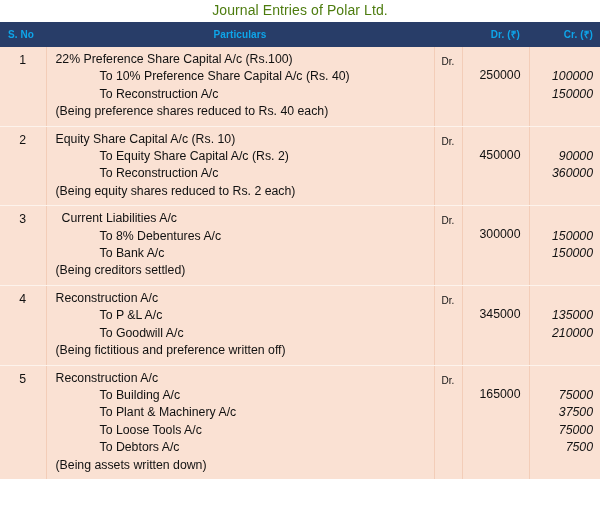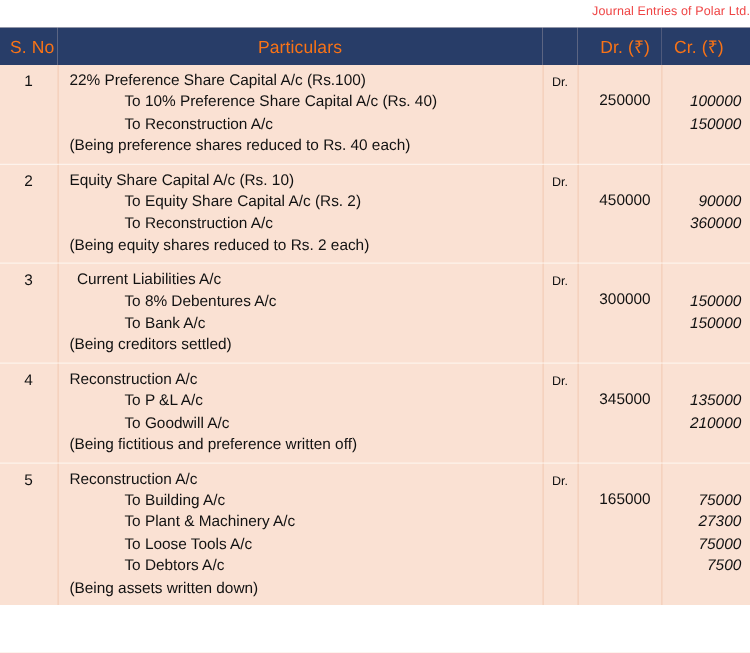--- a/index.html
+++ b/index.html
@@ -15,63 +15,63 @@
   }
   .page {
     width: 600px;
     height: 522px;
     position: relative;
     background: #ffffff;
   }
   .doc-title {
     height: 22px;
     line-height: 20px;
-    text-align: right;
-    font-size: 10px;
-    color: #ef4444;
+    text-align: center;
+    font-size: 14px;
+    color: #4d7c0f;
     font-weight: 400;
     letter-spacing: 0.1px;
   }
   table.journal {
     width: 600px;
     border-collapse: collapse;
     table-layout: fixed;
     background: #fae1d3;
   }
   table.journal col.c-sno    { width: 46px; }
   table.journal col.c-part   { width: 388px; }
   table.journal col.c-drcr   { width: 28px; }
   table.journal col.c-dr     { width: 67px; }
   table.journal col.c-cr     { width: 71px; }
 
   thead th {
     background: #283d68;
-    color: #f97316;
-    font-size: 14px;
-    font-weight: normal;
+    color: #0ea5e9;
+    font-size: 10px;
+    font-weight: bold;
     padding: 5px 0 6px 0;
     border: none;
     vertical-align: middle;
     letter-spacing: 0.1px;
   }
   th.h-sno {
     text-align: left;
     padding-left: 8px;
   }
   th.h-part {
     text-align: center;
   }
   th.h-drcr { }
   th.h-dr {
     text-align: right;
     padding-right: 9px;
   }
   th.h-cr {
     text-align: right;
-    padding-right: 21px;
+    padding-right: 7px;
   }
 
   tbody td {
     background: #fae1d3;
     font-size: 12.3px;
     color: #111111;
     vertical-align: top;
     border-bottom: 1.5px solid #fdf3ec;
     border-right: 1.5px solid #f3cdb8;
     padding: 4px 0 5px 0;
@@ -215,21 +215,21 @@
             <span class="ln indent">To Plant &amp; Machinery A/c</span>
             <span class="ln indent">To Loose Tools A/c</span>
             <span class="ln indent">To Debtors A/c</span>
             <span class="ln">(Being assets written down)</span>
           </td>
           <td class="drcr">Dr.</td>
           <td class="dr-cell">165000</td>
           <td class="cr-cell">
             <span class="amt-spacer">0</span>
             <span class="amt-line">75000</span>
-            <span class="amt-line">27300</span>
+            <span class="amt-line">37500</span>
             <span class="amt-line">75000</span>
             <span class="amt-line">7500</span>
             <span class="amt-spacer">0</span>
           </td>
         </tr>
       </tbody>
   </table>
 
 </div>
 

